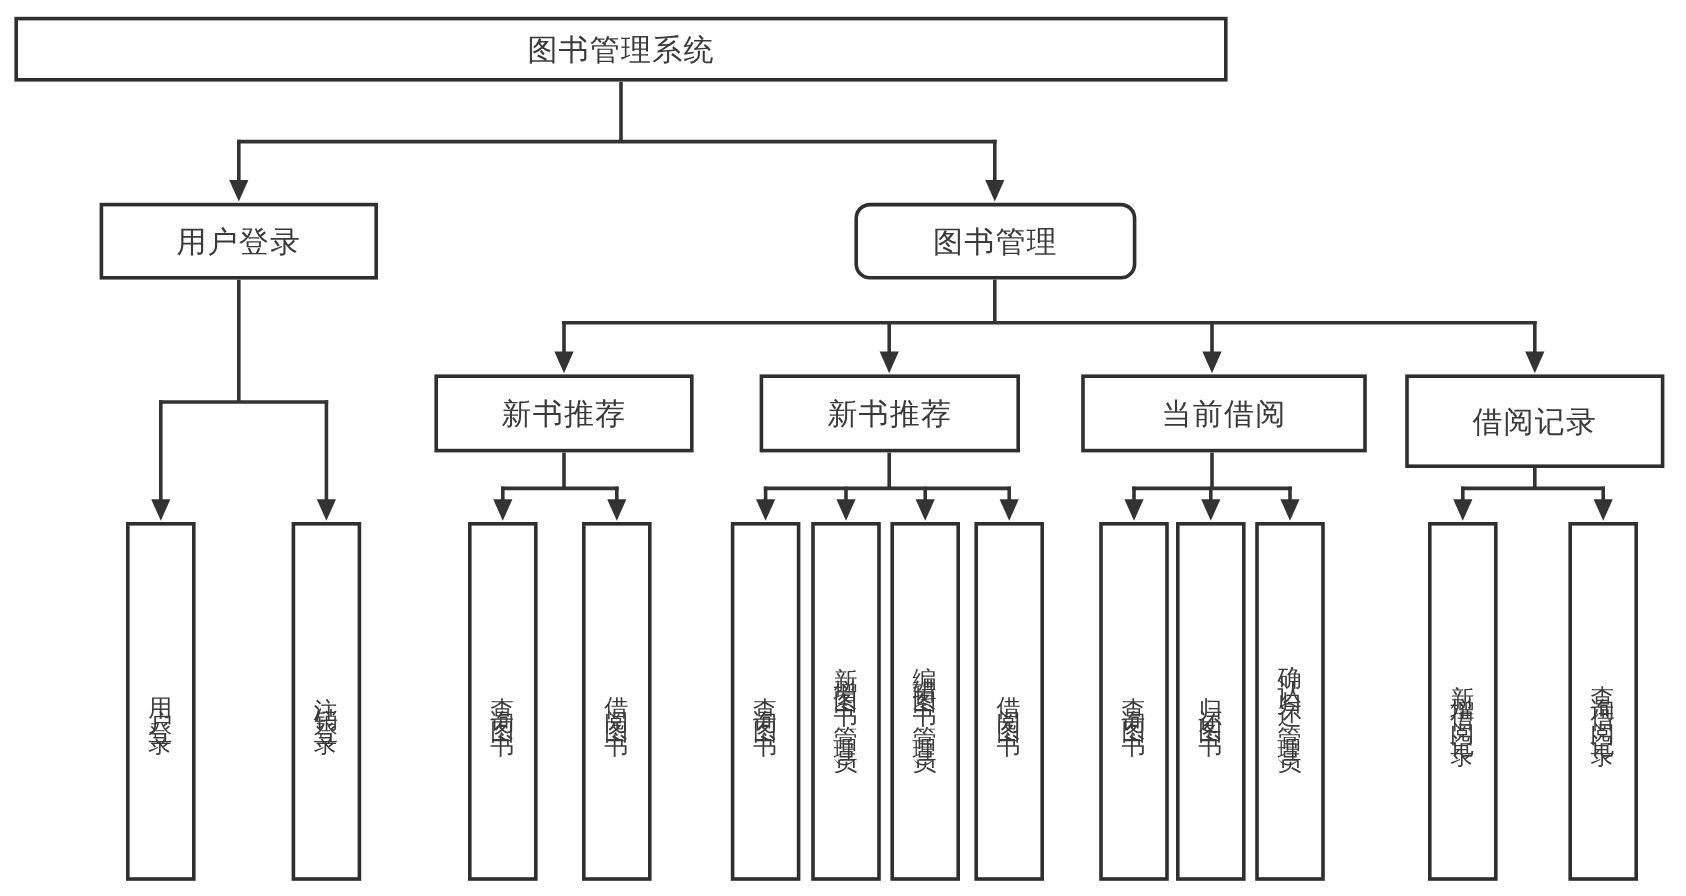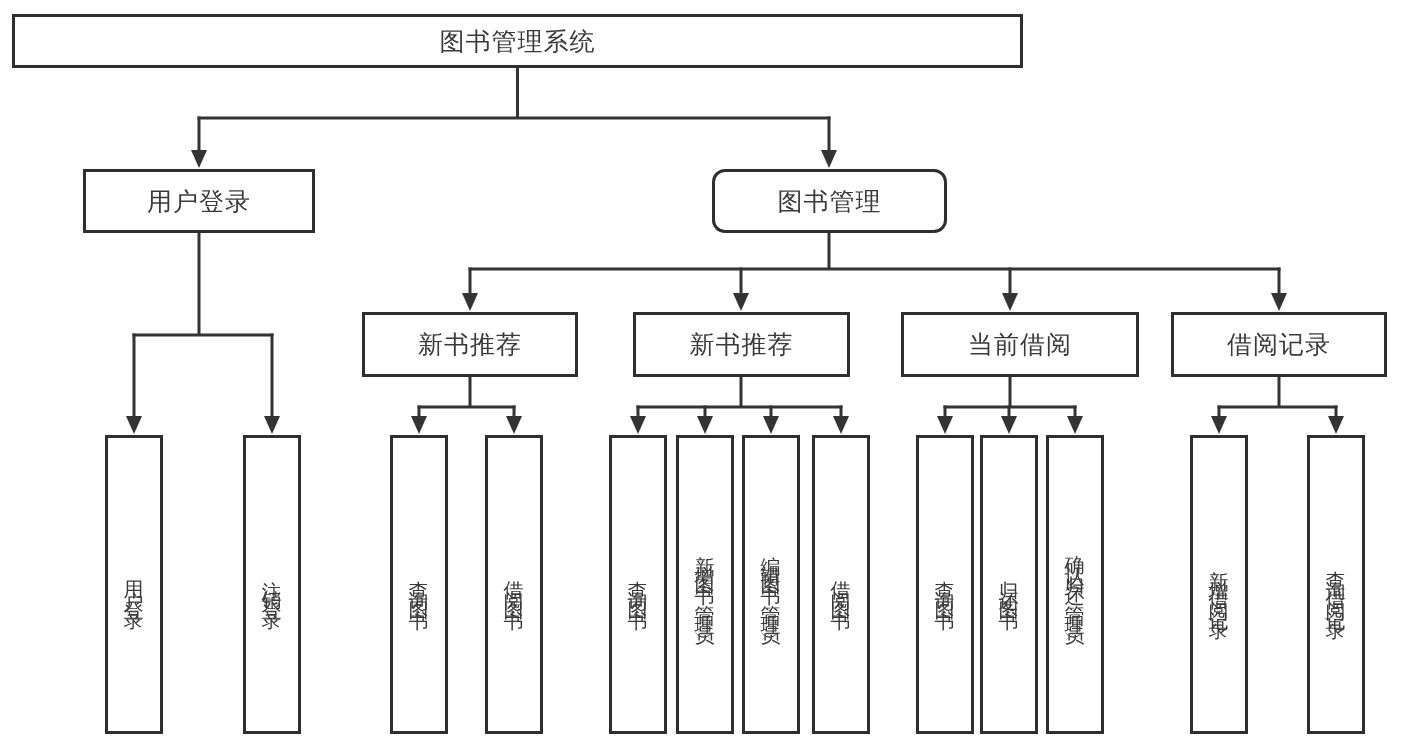--- a/index.html
+++ b/index.html
@@ -141,21 +141,21 @@
 
   <div class="hbox" style="left:362px; top:312px; width:216px; height:65px;">
     <span>新书推荐</span>
   </div>
   <div class="hbox" style="left:633px; top:312px; width:217px; height:65px;">
     <span>新书推荐</span>
   </div>
   <div class="hbox" style="left:901px; top:312px; width:238px; height:65px;">
     <span>当前借阅</span>
   </div>
-  <div class="hbox" style="left:1171px; top:312px; width:216px; height:65px;">
+  <div class="hbox" style="left:1171px; top:312px; width:216px; height:78px;">
     <span>借阅记录</span>
   </div>
 
   <div class="vbox" style="left:105px;">
     <span class="vlabel">用户登录</span>
   </div>
   <div class="vbox" style="left:243px;">
     <span class="vlabel">注销登录</span>
   </div>
 

